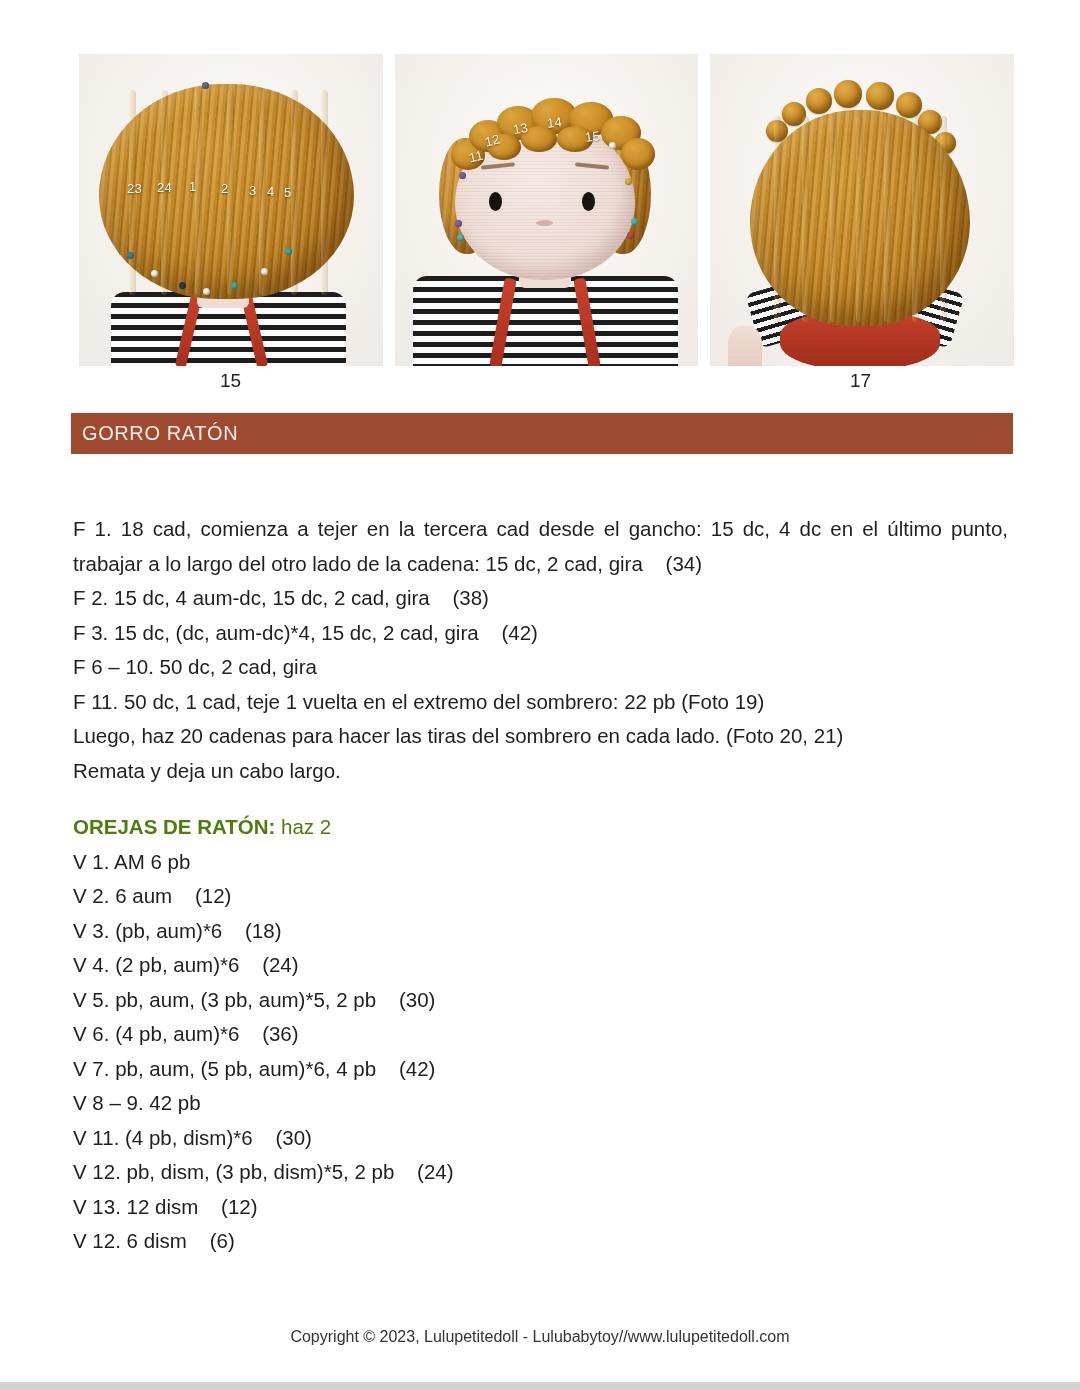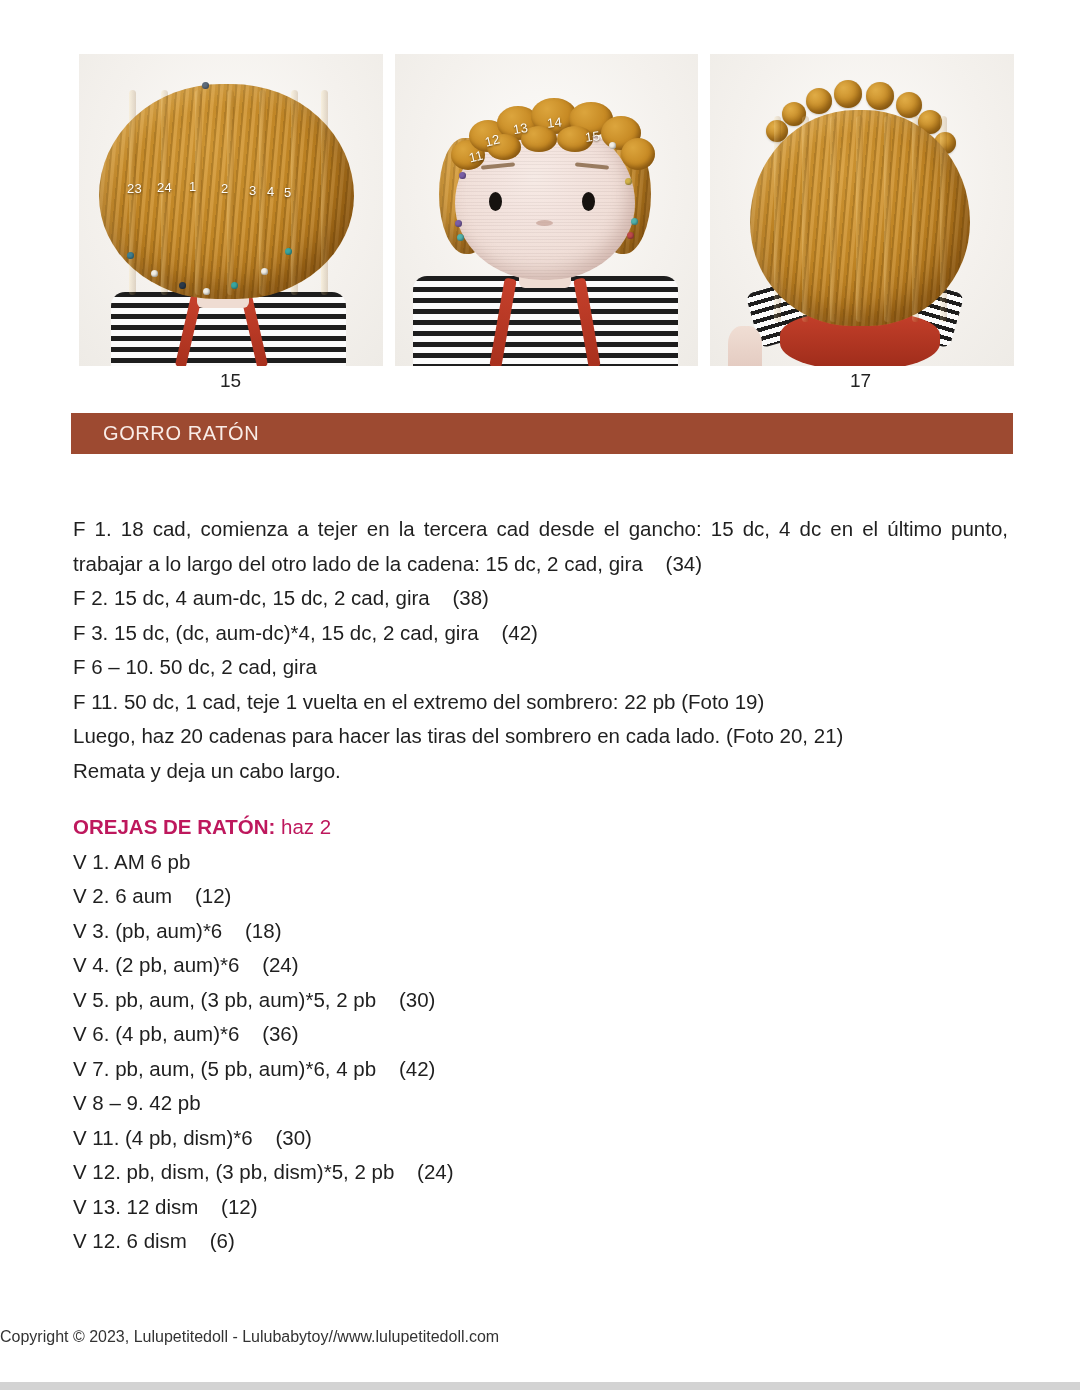--- a/index.html
+++ b/index.html
@@ -179,21 +179,21 @@
     width: 942px;
     height: 41px;
     background: #9d4a31;
     display: flex;
     align-items: center;
   }
   .section-bar .bar-label {
     color: #f9ece7;
     font-size: 20px;
     letter-spacing: .6px;
-    padding-left: 32px;
+    padding-left: 11px;
     font-weight: 400;
   }
 
   
   .content {
     position: absolute;
     left: 73px;
     top: 472px;
     width: 940px;
     margin-top: 40px;
@@ -208,30 +208,31 @@
   .para.justified {
     text-align: justify;
     text-align-last: left;
     width: 935px;
   }
   .gap { height: 22px; }
   .subhead {
     font-size: 20.5px;
     line-height: 34.5px;
     margin: 0;
-    color: #be185d;
+    color: #4d7c0f;
   }
   .subhead b { font-weight: bold; }
 
   
   .footer {
     position: absolute;
     left: 0;
     top: 1328px;
     width: 1080px;
+    text-align: center;
     font-size: 16px;
     color: #333333;
   }
   .bottom-rule {
     position: absolute;
     left: 0;
     top: 1382px;
     width: 1080px;
     height: 8px;
     background: #d3d3d3;

